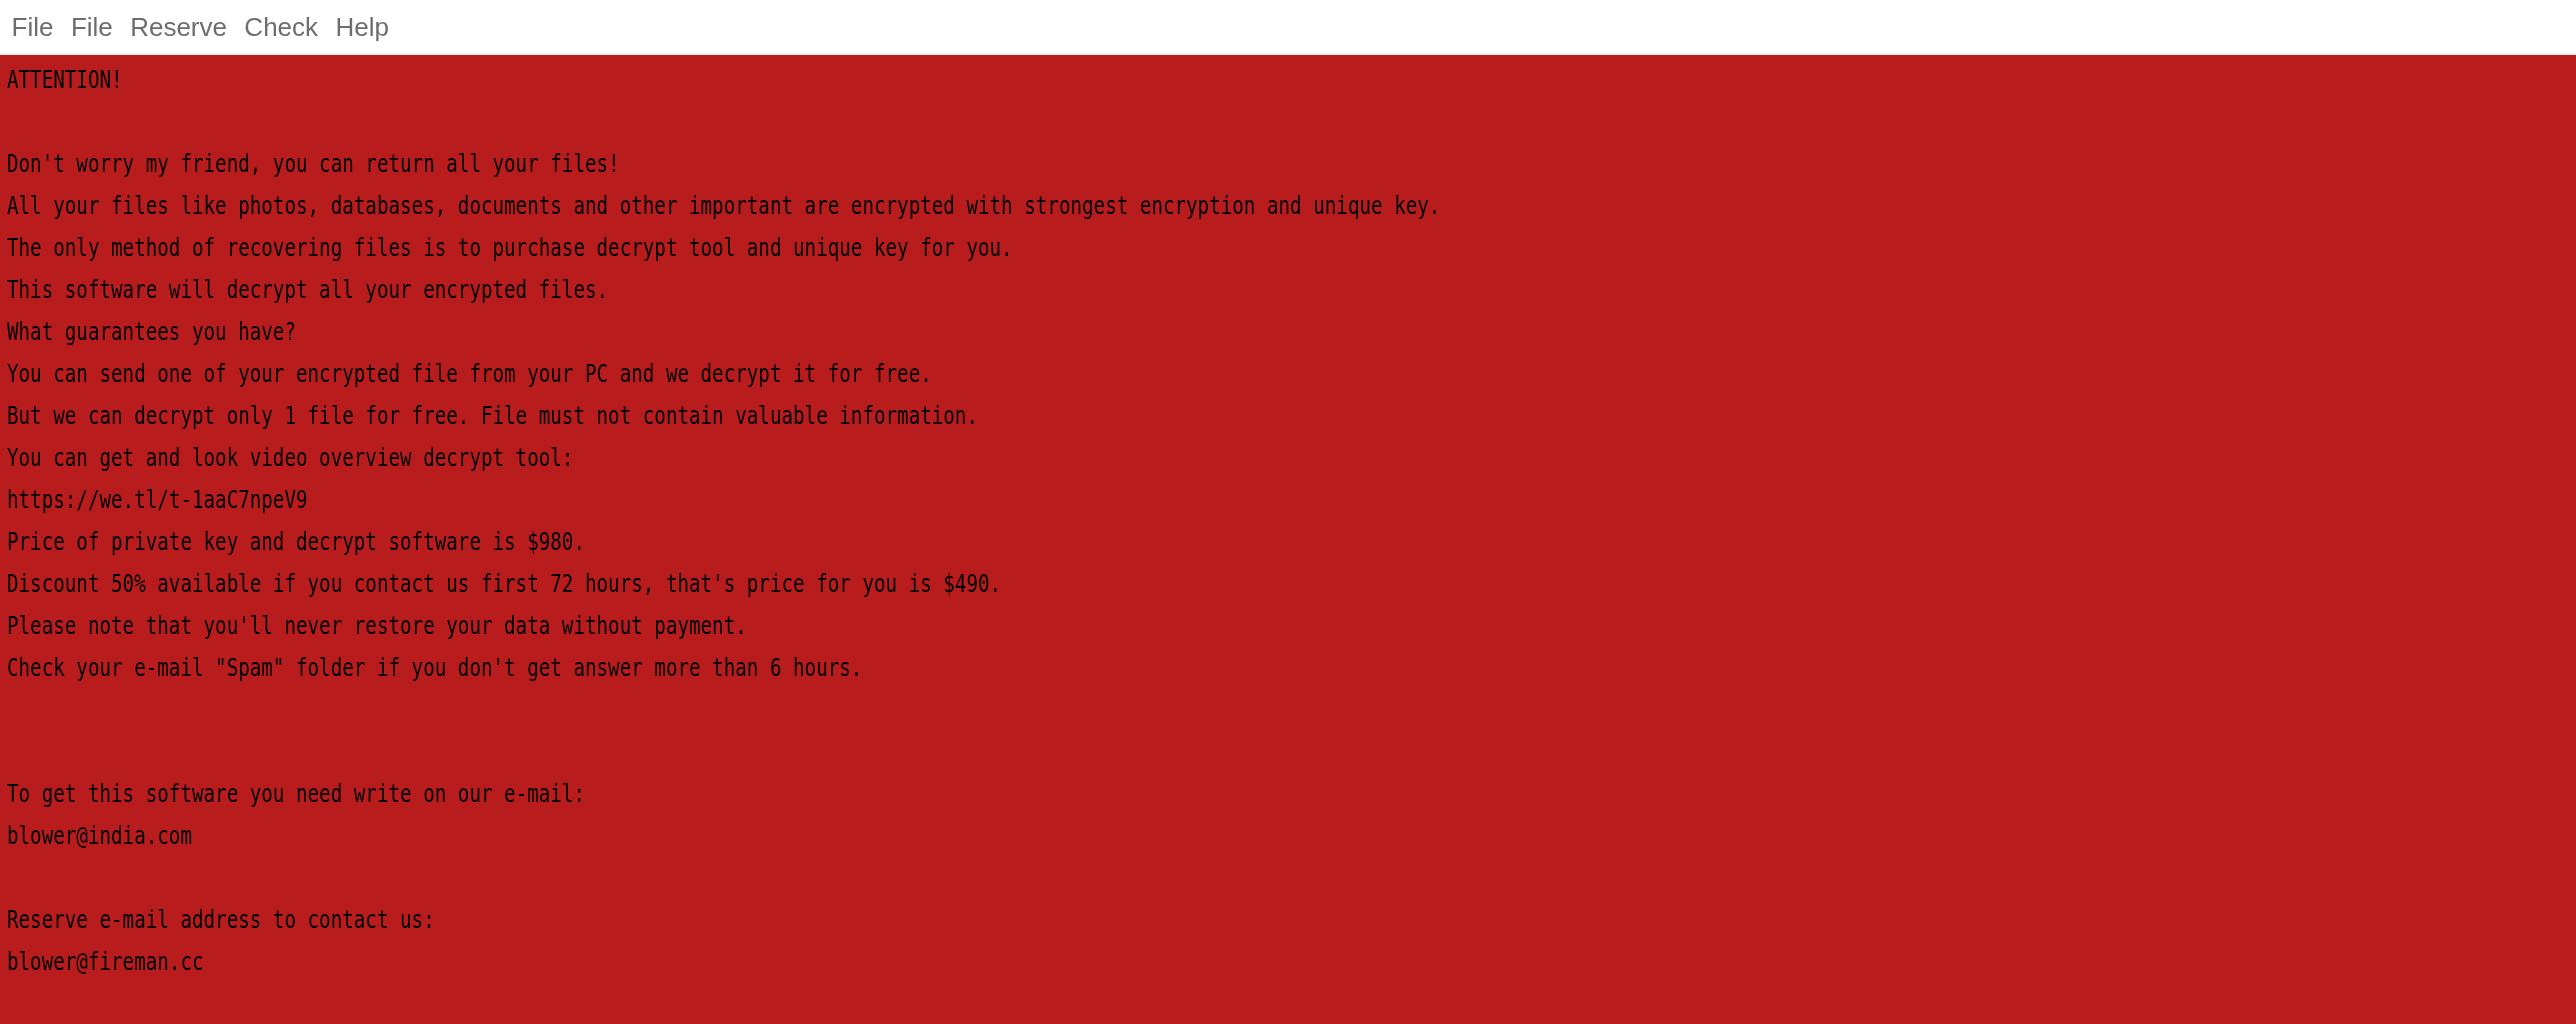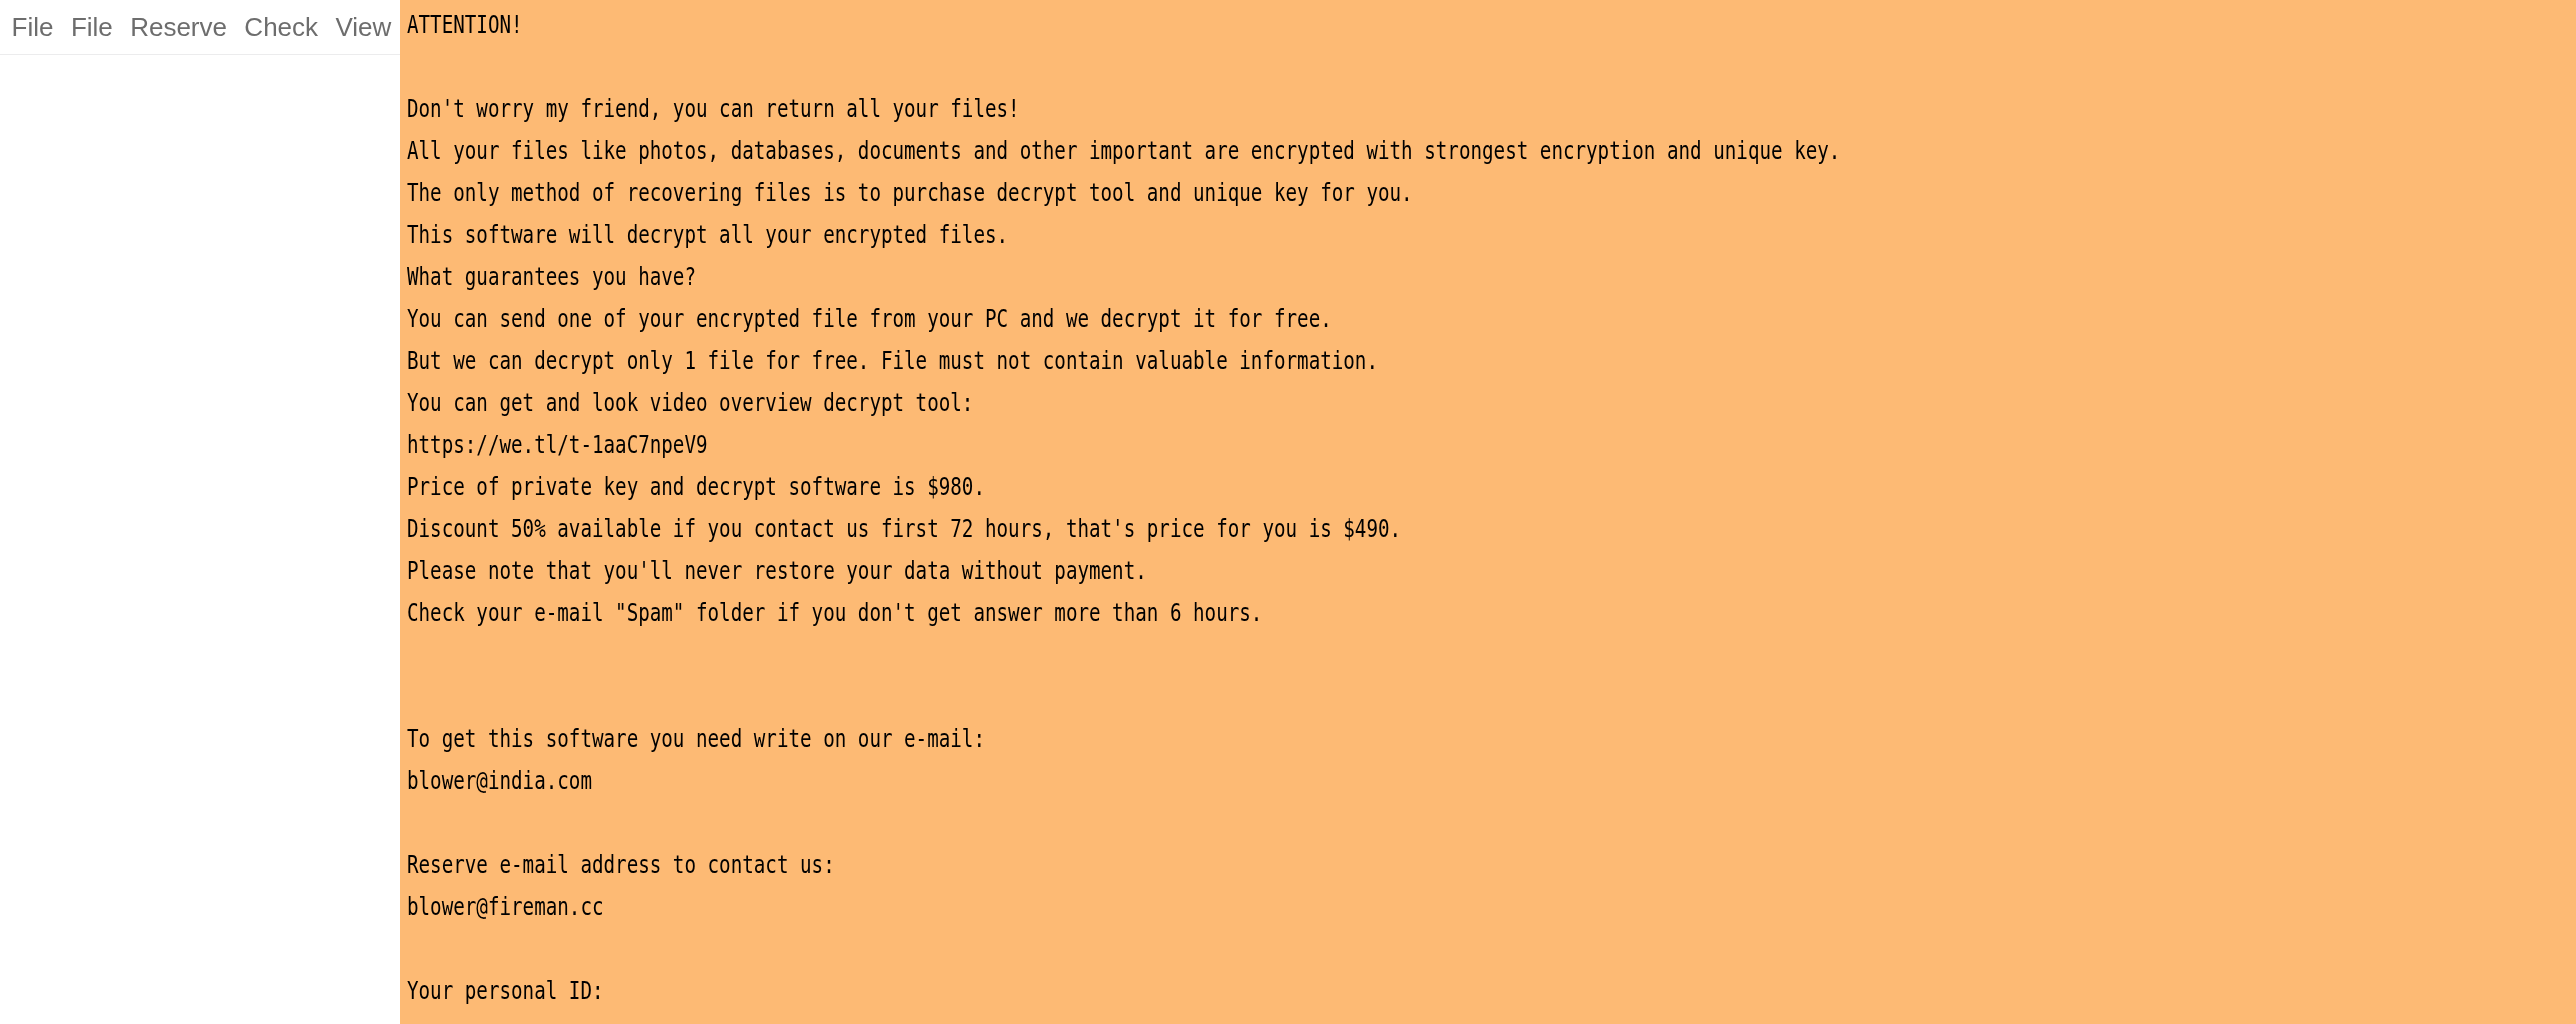--- a/index.html
+++ b/index.html
@@ -14,21 +14,21 @@
     overflow: hidden;
     font-family: "Liberation Sans", sans-serif;
   }
 
   #app {
     position: relative;
     width: 2576px;
     height: 1025px;
     background: #ffffff;
     display: flex;
-    flex-direction: row;
+    flex-direction: column;
   }
 
   
   .menubar {
     height: 55px;
     flex: 0 0 55px;
     background: #ffffff;
     display: flex;
     align-items: center;
     padding-left: 6.8px;
@@ -44,21 +44,21 @@
     white-space: nowrap;
     cursor: default;
     letter-spacing: 0px;
   }
   .menu-item:first-child { padding-left: 4.8px; }
 
   
   .textarea {
     flex: 1 1 auto;
     position: relative;
-    background: #fdba74;
+    background: #b91c1c;
     overflow: hidden;
     padding: 3.9px 0 0 6.8px;
     box-sizing: border-box;
   }
   .doc {
     font-family: "DejaVu Sans Mono", "Liberation Mono", monospace;
     font-size: 24px;
     line-height: 42px;
     color: #000000;
     white-space: pre;
@@ -77,21 +77,21 @@
 </head>
 <body>
 
 <div id="app">
 
   <div class="menubar">
     <div class="menu-item">File</div>
     <div class="menu-item">File</div>
     <div class="menu-item">Reserve</div>
     <div class="menu-item">Check</div>
-    <div class="menu-item">View</div>
+    <div class="menu-item">Help</div>
   </div>
 
   <div class="textarea">
     <div class="doc" id="doc"><span class="line">ATTENTION!</span><span class="line blank">&nbsp;</span><span class="line">Don't worry my friend, you can return all your files!</span><span class="line">All your files like photos, databases, documents and other important are encrypted with strongest encryption and unique key.</span><span class="line">The only method of recovering files is to purchase decrypt tool and unique key for you.</span><span class="line">This software will decrypt all your encrypted files.</span><span class="line">What guarantees you have?</span><span class="line">You can send one of your encrypted file from your PC and we decrypt it for free.</span><span class="line">But we can decrypt only 1 file for free. File must not contain valuable information.</span><span class="line">You can get and look video overview decrypt tool:</span><span class="line">https://we.tl/t-1aaC7npeV9</span><span class="line">Price of private key and decrypt software is $980.</span><span class="line">Discount 50% available if you contact us first 72 hours, that's price for you is $490.</span><span class="line">Please note that you'll never restore your data without payment.</span><span class="line">Check your e-mail "Spam" folder if you don't get answer more than 6 hours.</span><span class="line blank">&nbsp;</span><span class="line blank">&nbsp;</span><span class="line">To get this software you need write on our e-mail:</span><span class="line">blower@india.com</span><span class="line blank">&nbsp;</span><span class="line">Reserve e-mail address to contact us:</span><span class="line">blower@fireman.cc</span><span class="line blank">&nbsp;</span><span class="line">Your personal ID:</span></div>
   </div>
 
 </div>
 
 
 </body></html>

